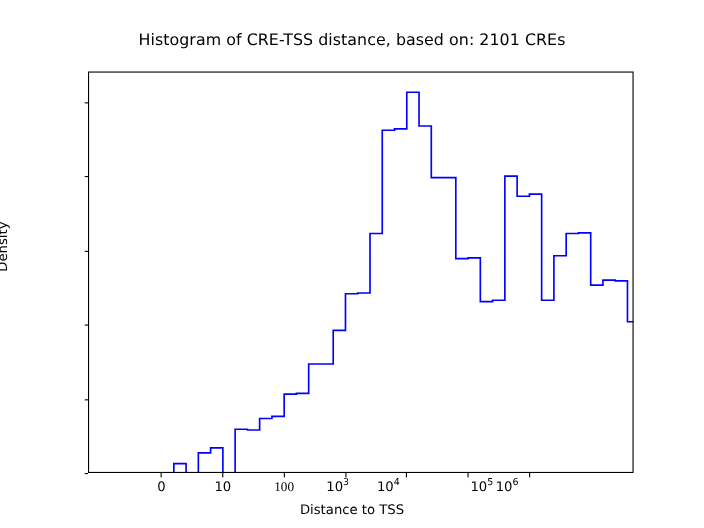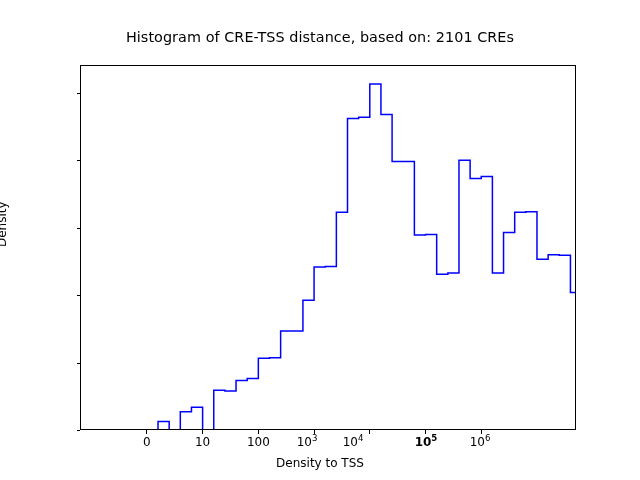--- a/index.html
+++ b/index.html
@@ -103,44 +103,44 @@
   }
 </style>
 </head>
 <body>
 
 <div id="figure">
 
   <div id="chart-title">Histogram of CRE-TSS distance, based on: 2101 CREs</div>
 
   <div id="ylabel">Density</div>
-  <div id="xlabel">Density to TSS</div>
+  <div id="xlabel">Distance to TSS</div>
 
   <div class="ytick-mark" style="top:430px;"></div>
   <div class="ytick-mark" style="top:362.6px;"></div>
   <div class="ytick-mark" style="top:295.2px;"></div>
   <div class="ytick-mark" style="top:227.8px;"></div>
   <div class="ytick-mark" style="top:160.4px;"></div>
   <div class="ytick-mark" style="top:93px;"></div>
 
   <div id="xticks">
       <div class="xtick-mark" style="left: 146.376px;"></div>
       <div class="xtick-label" style="left: 146.876px;">0</div>
       <div class="xtick-mark" style="left: 202.107px;"></div>
       <div class="xtick-label" style="left: 202.607px;">10</div>
       <div class="xtick-mark" style="left: 257.837px;"></div>
-      <div class="xtick-label" style="left: 258.337px;">100</div>
+      <div class="xtick-label" style="left: 258.337px; font-family: Liberation Serif, serif;">100</div>
       <div class="xtick-mark" style="left: 313.567px;"></div>
       <div class="xtick-label" style="left: 307px;">10<sup>3</sup></div>
       <div class="xtick-mark" style="left: 369.298px;"></div>
       <div class="xtick-label" style="left: 353px;">10<sup>4</sup></div>
       <div class="xtick-mark" style="left: 425.028px;"></div>
-      <div class="xtick-label" style="left: 426px; font-weight: bold;">10<sup>5</sup></div>
+      <div class="xtick-label" style="left: 438px;">10<sup>5</sup></div>
       <div class="xtick-mark" style="left: 480.758px;"></div>
-      <div class="xtick-label" style="left: 480px;">10<sup>6</sup></div>
+      <div class="xtick-label" style="left: 461px;">10<sup>6</sup></div>
     </div>
 
   <div id="plot-area">
     <svg id="hist-svg" viewBox="0 0 496 365" preserveAspectRatio="none">
       <path id="hist-path" fill="none" stroke="#0000ff" stroke-width="1.5" stroke-linejoin="miter" stroke-linecap="butt" vector-effect="non-scaling-stroke" d="M55.73,365.00 L55.73,365.00 L66.88,365.00 L66.88,365.00 L78.02,365.00 L78.02,356.53 L89.17,356.53 L89.17,365.00 L100.31,365.00 L100.31,346.75 L111.46,346.75 L111.46,342.19 L122.61,342.19 L122.61,365.00 L133.75,365.00 L133.75,325.24 L144.90,325.24 L144.90,325.89 L156.04,325.89 L156.04,315.46 L167.19,315.46 L167.19,313.51 L178.34,313.51 L178.34,293.30 L189.48,293.30 L189.48,292.65 L200.63,292.65 L200.63,265.93 L211.78,265.93 L211.78,265.93 L222.92,265.93 L222.92,235.29 L234.07,235.29 L234.07,202.05 L245.21,202.05 L245.21,201.40 L256.36,201.40 L256.36,147.30 L267.51,147.30 L267.51,53.45 L278.65,53.45 L278.65,52.14 L289.80,52.14 L289.80,18.90 L300.94,18.90 L300.94,49.54 L312.09,49.54 L312.09,96.46 L323.24,96.46 L323.24,96.46 L334.38,96.46 L334.38,170.12 L345.53,170.12 L345.53,169.46 L356.67,169.46 L356.67,209.22 L367.82,209.22 L367.82,207.92 L378.97,207.92 L378.97,95.16 L390.11,95.16 L390.11,113.41 L401.26,113.41 L401.26,111.46 L412.40,111.46 L412.40,207.92 L423.55,207.92 L423.55,167.51 L434.70,167.51 L434.70,147.30 L445.84,147.30 L445.84,146.65 L456.99,146.65 L456.99,194.23 L468.13,194.23 L468.13,189.67 L479.28,189.67 L479.28,190.32 L490.43,190.32 L490.43,227.47 L501.57,227.47 L501.57,263.97 L512.72,263.97 L512.72,307.64 L523.87,307.64 L523.87,332.41 L535.01,332.41 L535.01,348.71 L546.16,348.71 L546.16,347.40 L557.30,347.40 L557.30,358.48 L568.45,358.48 L568.45,350.01 L579.60,350.01 L579.60,350.66 L590.74,350.66 L590.74,365.00 L601.89,365.00 L601.89,365.00 L613.03,365.00 L613.03,365.00 L624.18,365.00 L624.18,365.00 L635.33,365.00 L635.33,362.39 L646.47,362.39 L646.47,365.00"></path>
     </svg>
     <div id="axes-frame"></div>
   </div>
 
 </div>

